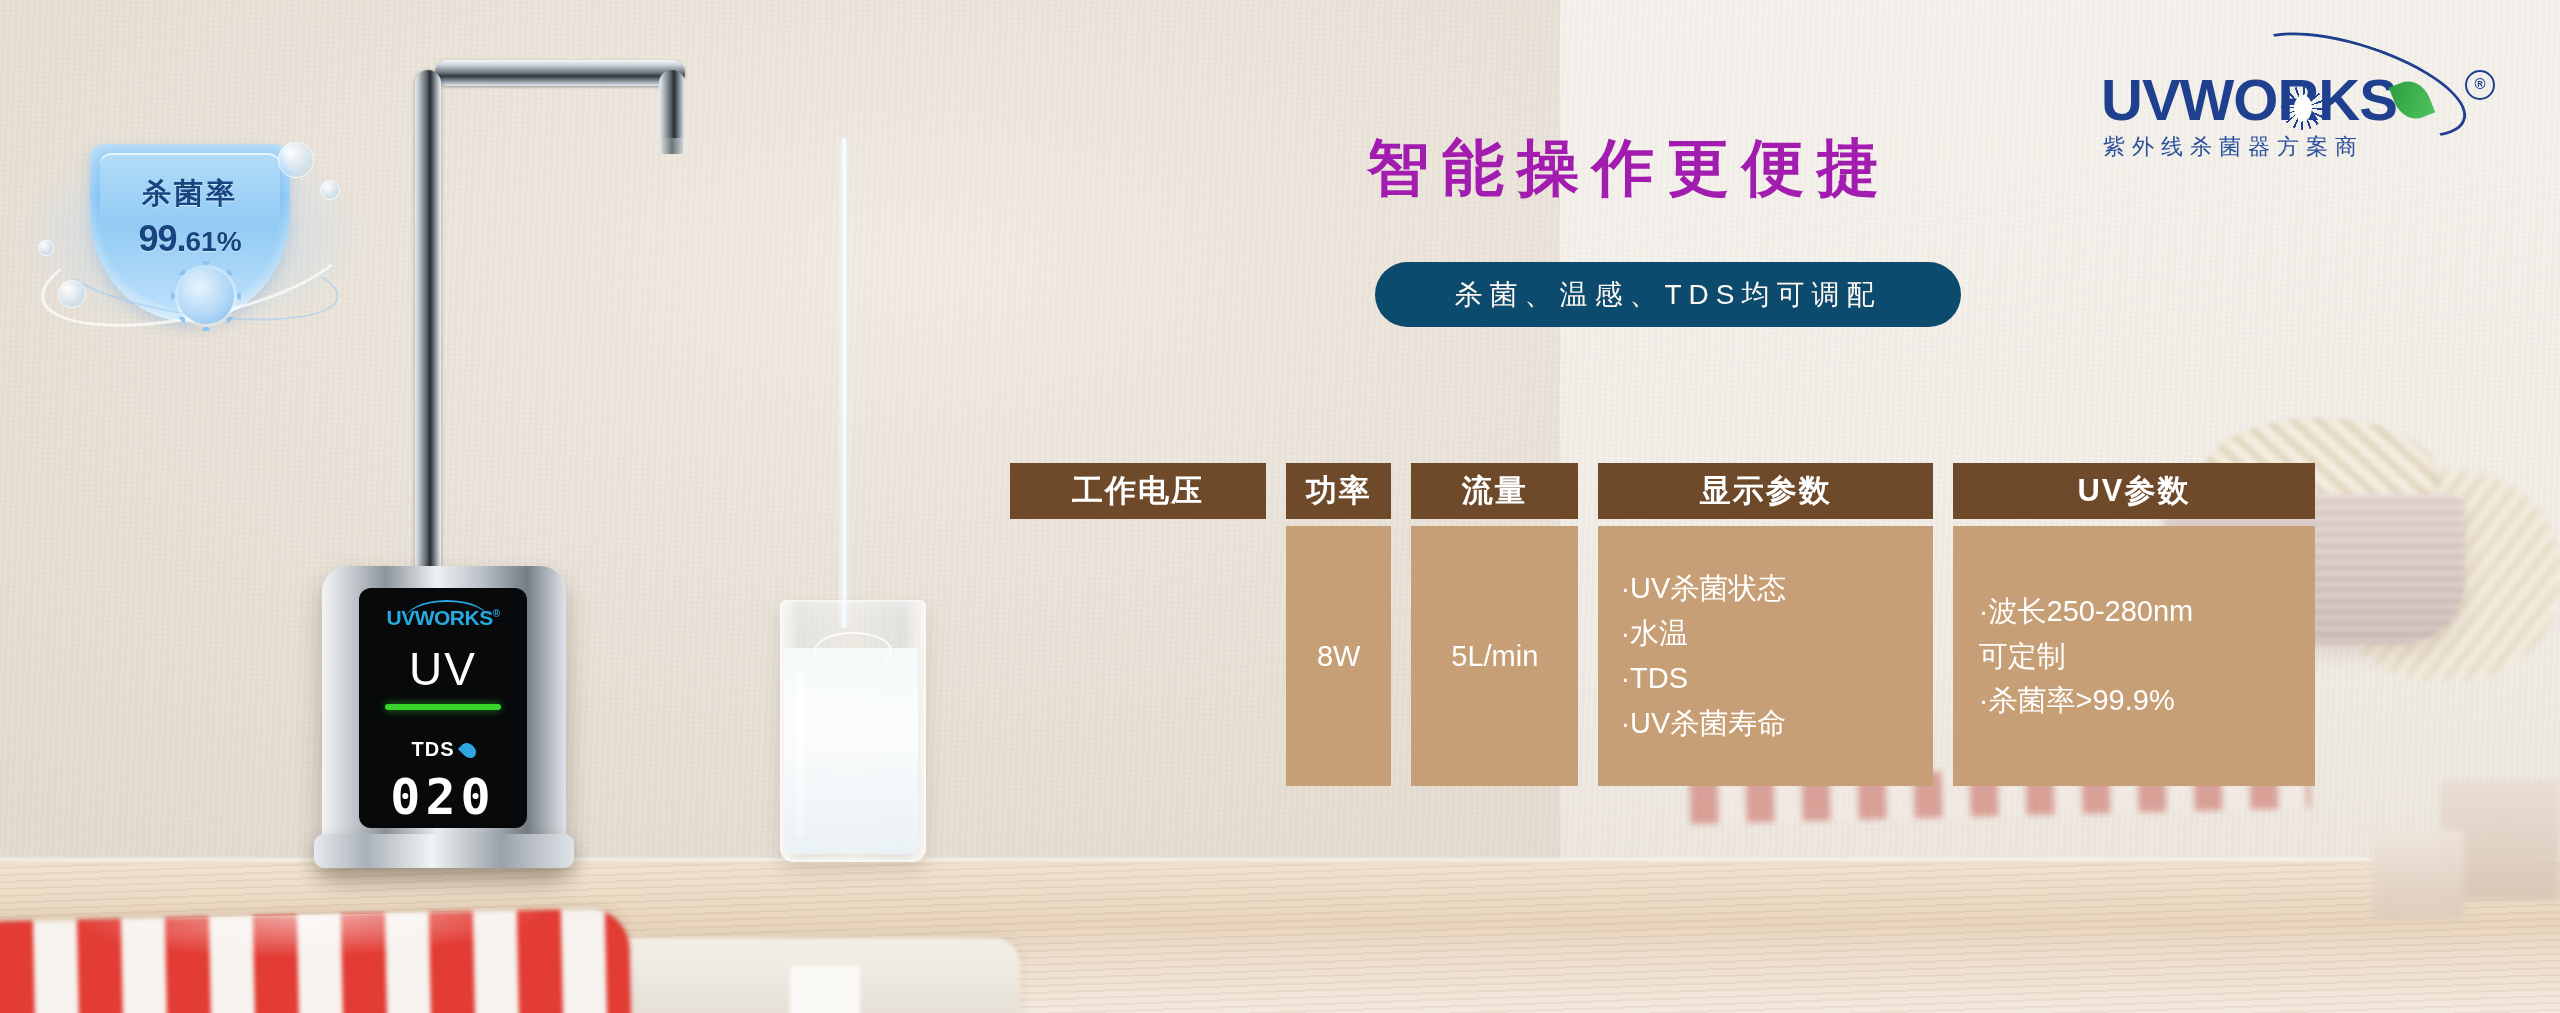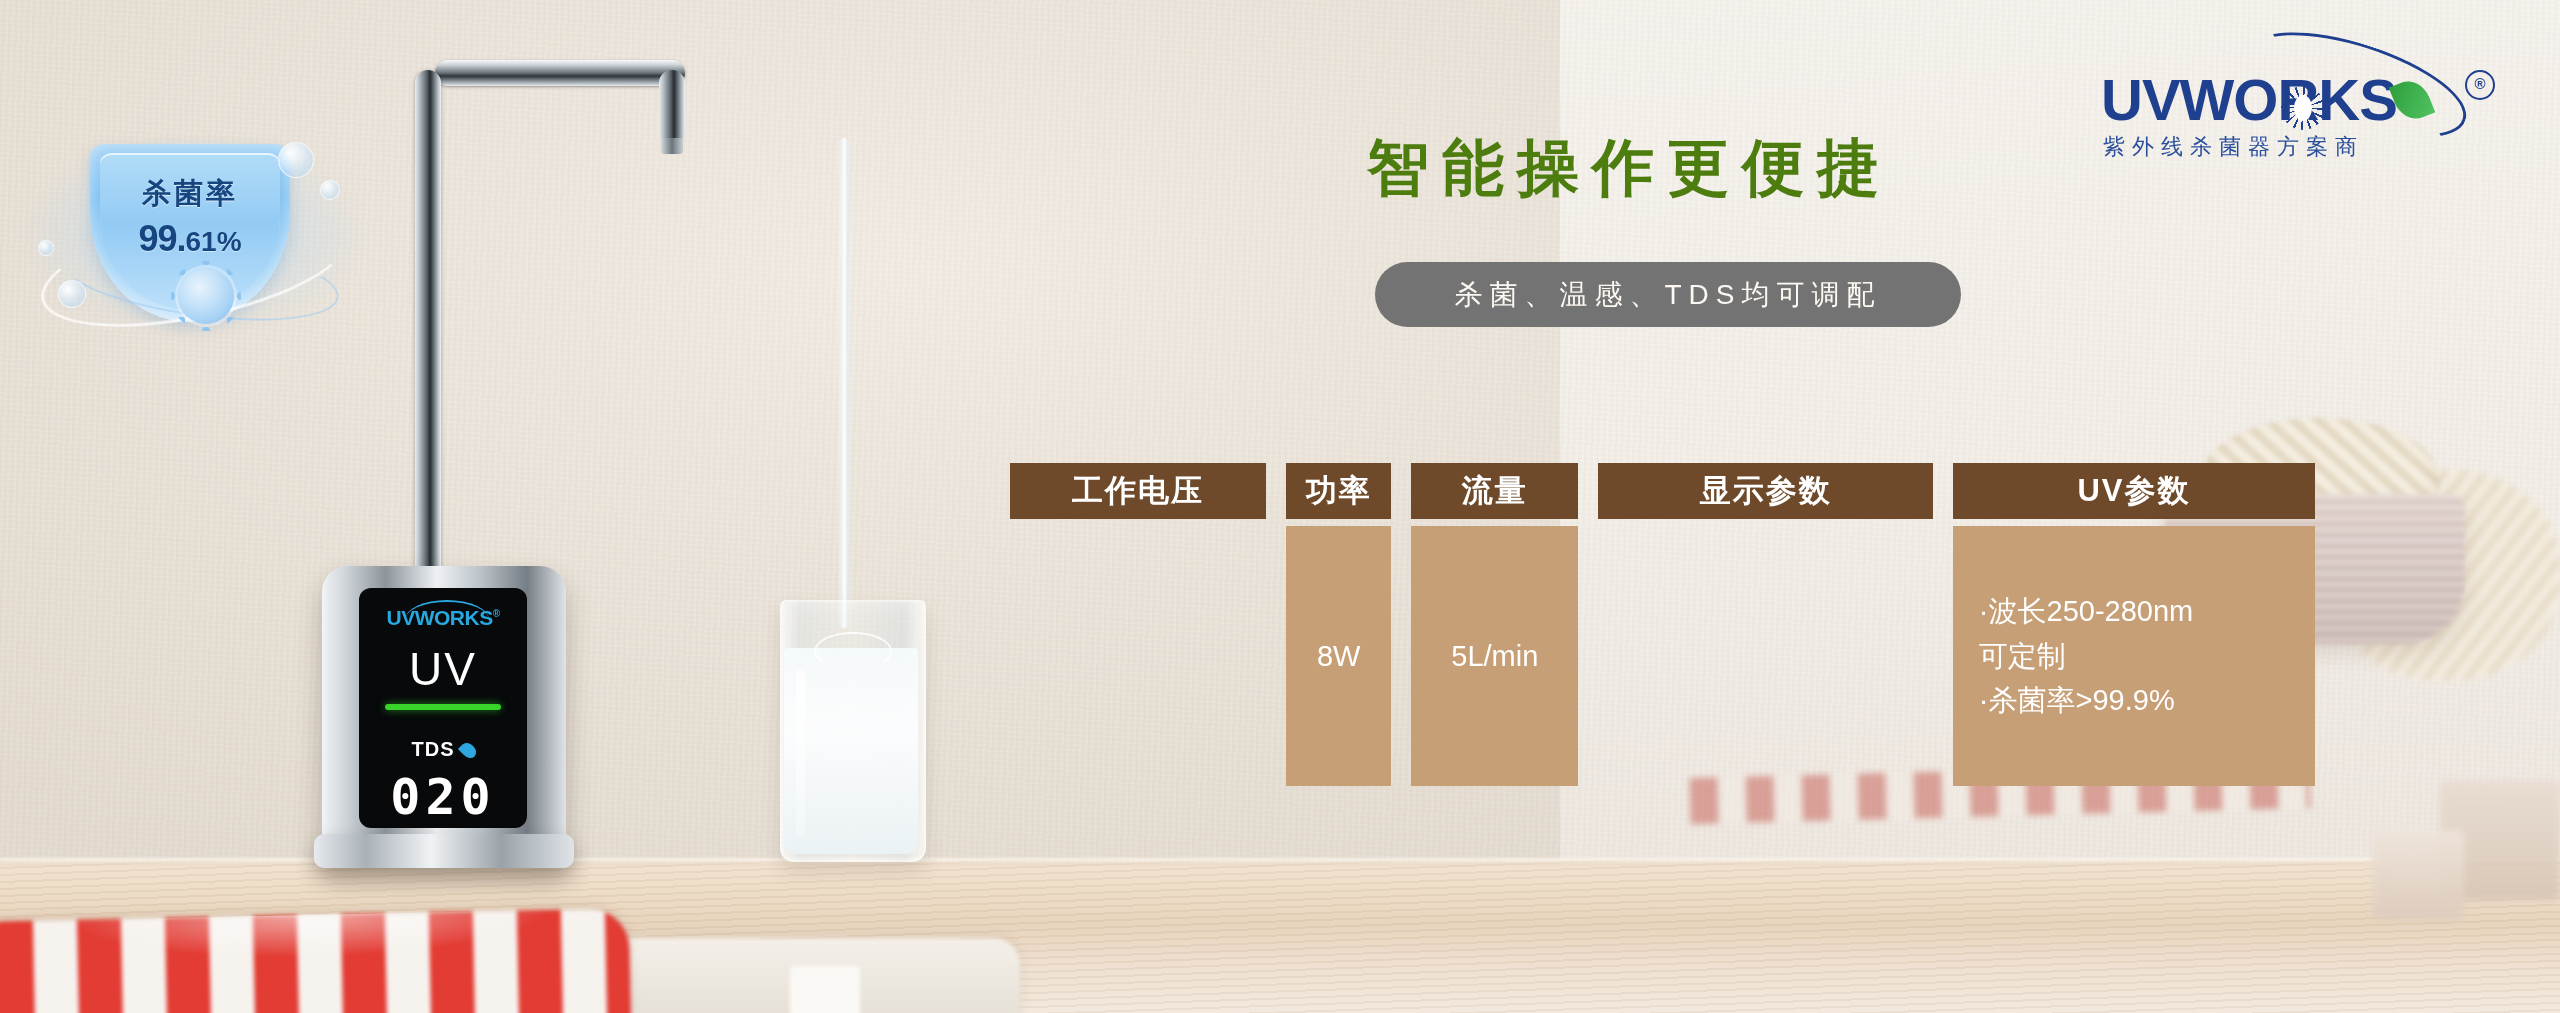--- a/index.html
+++ b/index.html
@@ -246,26 +246,26 @@
     border:2px solid #1f3f8f;color:#1f3f8f;font-size:15px;text-align:center;line-height:24px;font-weight:bold;
   }
   .brand-sub{
     position:absolute;left:8px;top:98px;width:390px;
     color:#2a4f9c;font-size:22px;letter-spacing:7px;
   }
 
   
   .headline{
     position:absolute;left:1367px;top:126px;
-    color:#4d7c0f;font-size:62px;font-weight:bold;letter-spacing:13px;
+    color:#a21caf;font-size:62px;font-weight:bold;letter-spacing:13px;
     font-family:"DejaVu Serif","Liberation Serif",serif;
   }
   .pill{
     position:absolute;left:1375px;top:262px;width:586px;height:65px;border-radius:33px;
-    background:#737373;
+    background:#0c4a6e;
     display:flex;align-items:center;justify-content:center;
   }
   .pill span{color:#fdf8f2;font-size:28px;letter-spacing:7px;}
 
   
   .table{position:absolute;left:1010px;top:463px;width:1305px;height:323px;display:flex;gap:20px;}
   .col{display:flex;flex-direction:column;gap:7px;}
   .c1{width:268px;} .c2{width:110px;} .c3{width:175px;}
   .c4{width:350px;} .c5{width:379px;}
   .col-head{
@@ -438,20 +438,26 @@
 
     <div class="col c3">
       <div class="col-head">流量</div>
       <div class="col-body center">
         <div class="ln">5L/min</div>
       </div>
     </div>
 
     <div class="col c4">
       <div class="col-head">显示参数</div>
+      <div class="col-body left">
+        <div class="ln">·UV杀菌状态</div>
+        <div class="ln">·水温</div>
+        <div class="ln">·TDS</div>
+        <div class="ln">·UV杀菌寿命</div>
+      </div>
     </div>
 
     <div class="col c5">
       <div class="col-head">UV参数</div>
       <div class="col-body left p2">
         <div class="ln">·波长250-280nm</div>
         <div class="ln"> 可定制</div>
         <div class="ln">·杀菌率&gt;99.9%</div>
       </div>
     </div>

